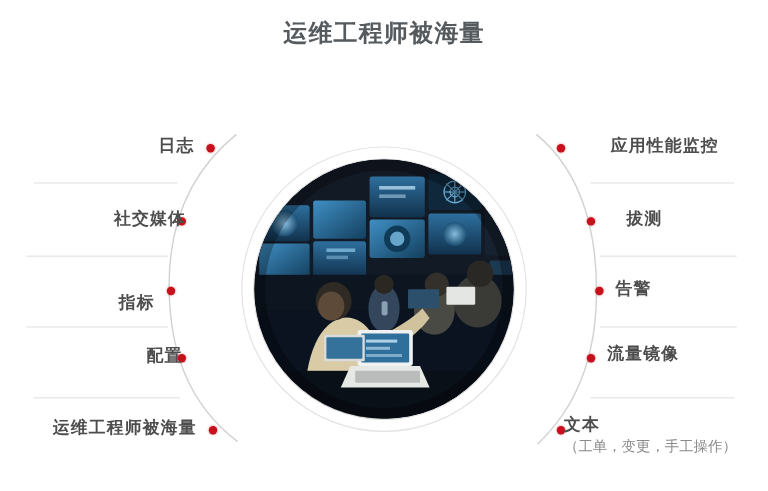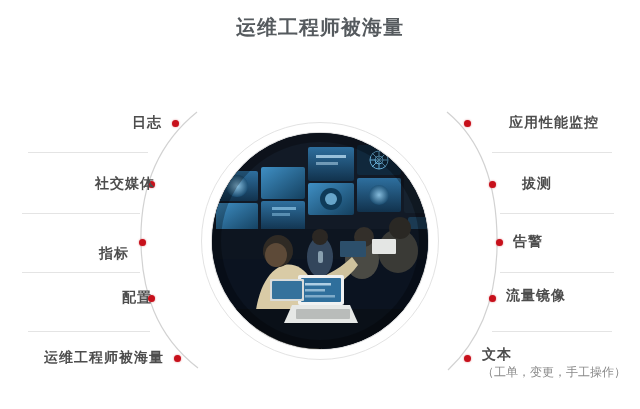--- a/index.html
+++ b/index.html
@@ -246,18 +246,18 @@
   </div>
 
   <div class="label right" style="left:513px;top:233px;text-align:right;">
     <span>告警</span>
   </div>
 
   <div class="label right" style="left:506px;top:287px;">
     <span>流量镜像</span>
   </div>
 
-  <div class="label right" style="left:482px;top:346px;">
+  <div class="label right" style="left:470px;top:346px;">
     <span>文本</span>
     <span class="sub">（工单，变更，手工操作）</span>
   </div>
 
 </div>
 
 </body></html>

